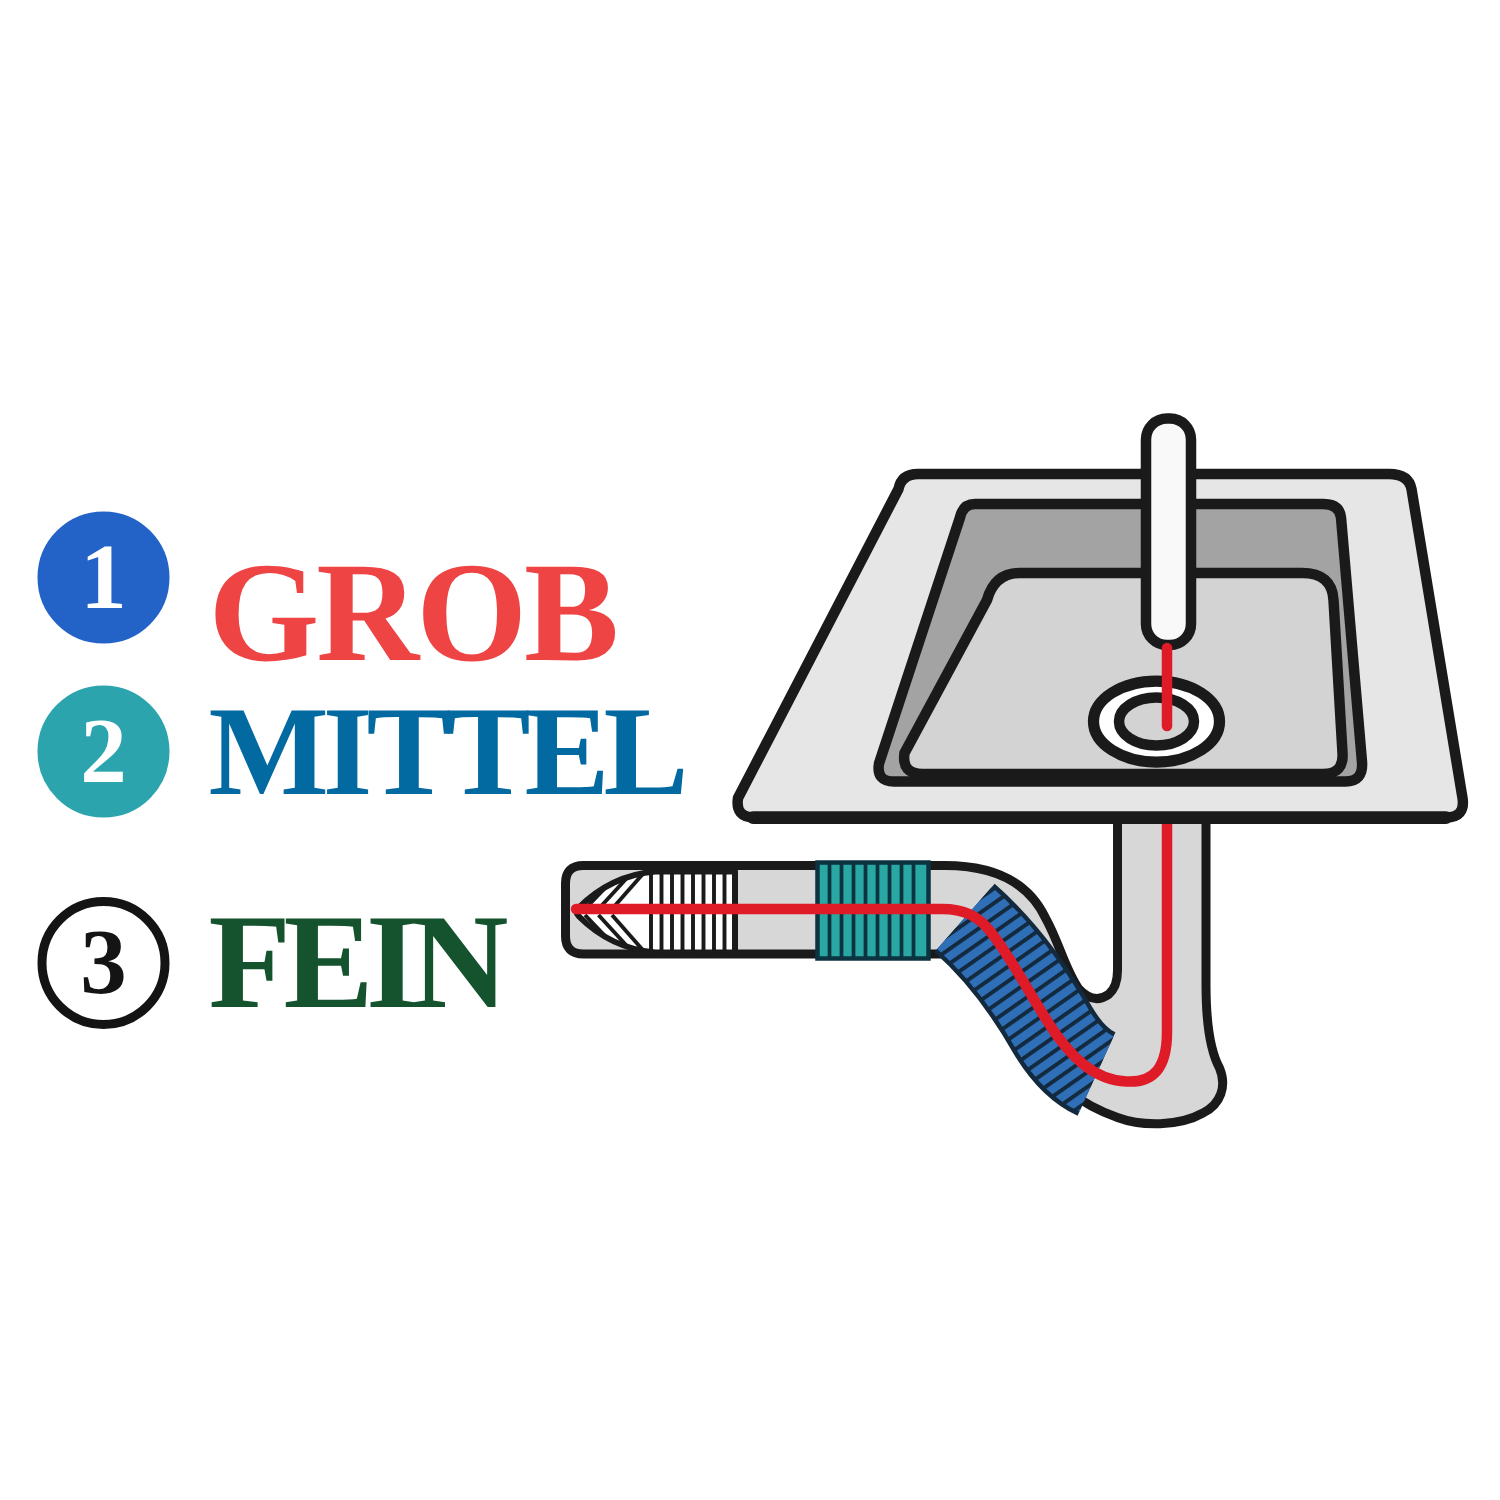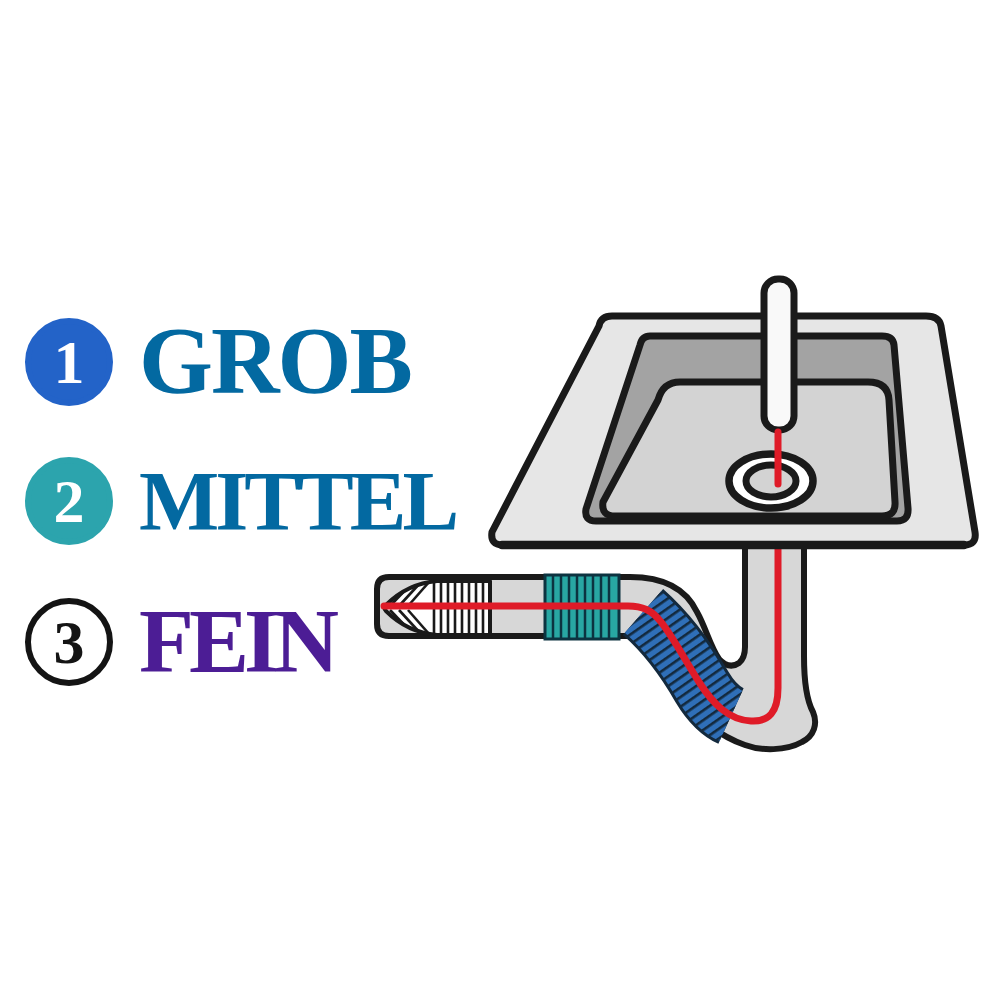--- a/index.html
+++ b/index.html
@@ -50,35 +50,35 @@
 </style>
 </head>
 <body>
 
 <div class="stage">
 
   <div class="legend-item" id="legend-row-1">
     <div class="legend-circle" style="background: rgb(35, 99, 200); border: 6px solid rgb(35, 99, 200); color: rgb(255, 255, 255);">
       <span>1</span>
     </div>
-    <span class="legend-label" style="color: #0369a1;">GROB</span>
+    <span class="legend-label" style="color: #ef4444; margin-top: 47px;">GROB</span>
   </div>
 
   <div class="legend-item" id="legend-row-2">
     <div class="legend-circle" style="background: rgb(44, 164, 173); border: 6px solid rgb(44, 164, 173); color: rgb(255, 255, 255);">
       <span>2</span>
     </div>
     <span class="legend-label" style="color: #0369a1;">MITTEL</span>
   </div>
 
   <div class="legend-item" id="legend-row-3">
     <div class="legend-circle" style="background: rgb(255, 255, 255); border: 6px solid rgb(20, 20, 20); color: rgb(20, 20, 20);">
       <span>3</span>
     </div>
-    <span class="legend-label" style="color: #4c1d95;">FEIN</span>
+    <span class="legend-label" style="color: #14532d;">FEIN</span>
   </div>
 
   <svg width="1000" height="1000" viewBox="0 0 1000 1000">
     <defs>
       <pattern id="bluestripes" width="8" height="8" patternUnits="userSpaceOnUse" patternTransform="rotate(55)">
         <rect width="8" height="8" fill="#2f6fb8"></rect>
         <rect width="2.6" height="8" fill="#13293d"></rect>
       </pattern>
       <clipPath id="tipclip">
         <path d="M 490 581 L 437 581 C 414 583 397 594 386 605 Q 383 608 386 611 C 397 622 414 633 437 635 L 490 635 Z"></path>

